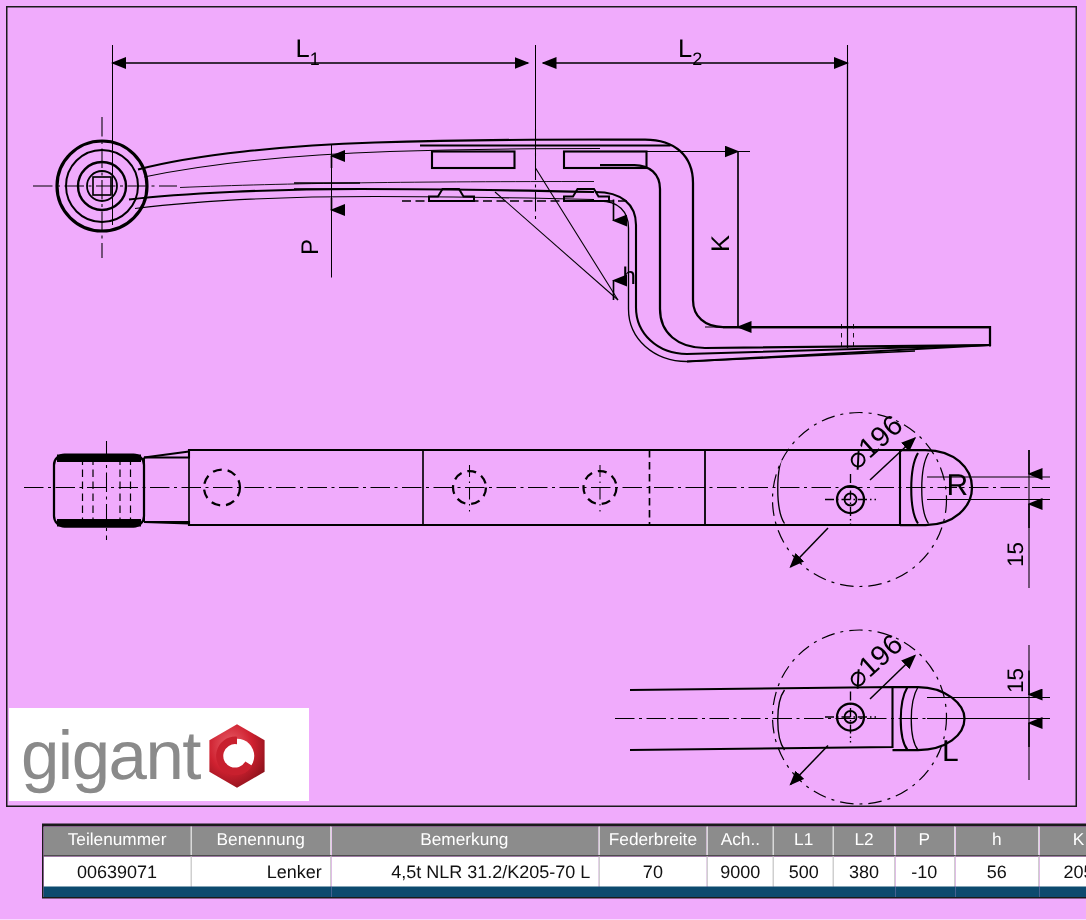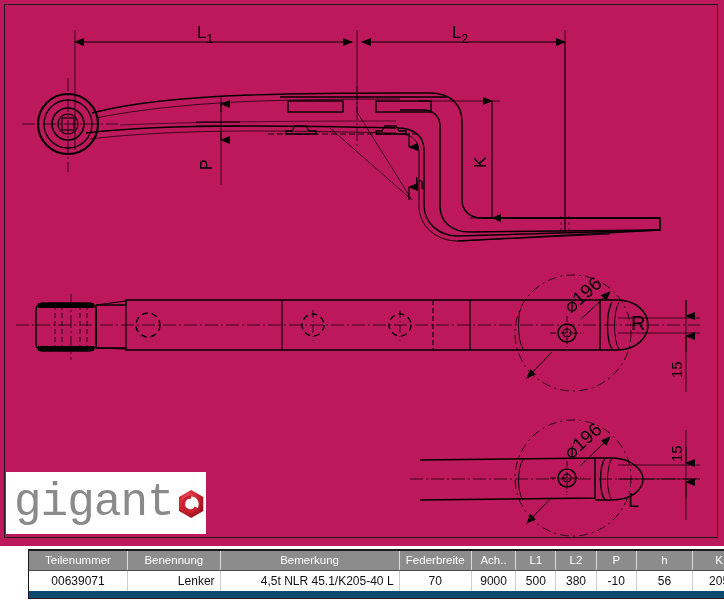--- a/index.html
+++ b/index.html
@@ -1,26 +1,26 @@
 <!DOCTYPE html>
 <html><head>
 <meta charset="utf-8">
 <style>
   html,body{margin:0;padding:0;background:#ffffff;}
   body{width:724px;height:613px;overflow:hidden;font-family:"Liberation Sans",sans-serif;}
-  #root{position:relative;width:724px;height:546px;background:#be185d;}
+  #root{position:relative;width:724px;height:613px;background:#f0abfc;}
 
   
   #frame{position:absolute;left:4px;top:4px;width:714px;height:534px;border:1.5px solid #1a1a1a;box-sizing:border-box;}
 
   #drawing{position:absolute;left:0;top:0;width:724px;height:545px;}
 
   
   #logo-box{position:absolute;left:6px;top:472px;width:200px;height:62px;background:#ffffff;display:flex;align-items:center;padding-left:8px;box-sizing:border-box;}
-  #logo-text{font-family:Liberation Mono, monospace;font-size:46px;color:#8a8a8a;letter-spacing:-1px;line-height:1;font-weight:400;}
+  #logo-text{font-family:Liberation Sans, sans-serif;font-size:46px;color:#8a8a8a;letter-spacing:-1px;line-height:1;font-weight:400;}
   #logo-mark{margin-left:2px;margin-top:2px;}
 
   
   #table-wrap{position:absolute;left:4px;top:549px;width:716px;height:60px;}
   table{border-collapse:collapse;width:716px;table-layout:fixed;font-family:"Liberation Sans",sans-serif;}
   table th{
     background:#8c8c8c;color:#ffffff;font-weight:normal;font-size:11.5px;
     height:19px;line-height:19px;padding:0 2px;text-align:center;
     border-right:1px solid #d9d9d9;border-bottom:1px solid #4d4d4d;
     overflow:hidden;white-space:nowrap;
@@ -349,21 +349,21 @@
             <th>L2</th>
             <th>P</th>
             <th>h</th>
             <th>K</th>
           </tr>
         </thead>
         <tbody>
           <tr>
             <td class="c">00639071</td>
             <td class="l">Lenker</td>
-            <td class="l">4,5t NLR 45.1/K205-40 L</td>
+            <td class="l">4,5t NLR 31.2/K205-70 L</td>
             <td class="c">70</td>
             <td class="c">9000</td>
             <td class="c">500</td>
             <td class="c">380</td>
             <td class="c">-10</td>
             <td class="c">56</td>
             <td class="c">205</td>
           </tr>
         </tbody>
       </table>

